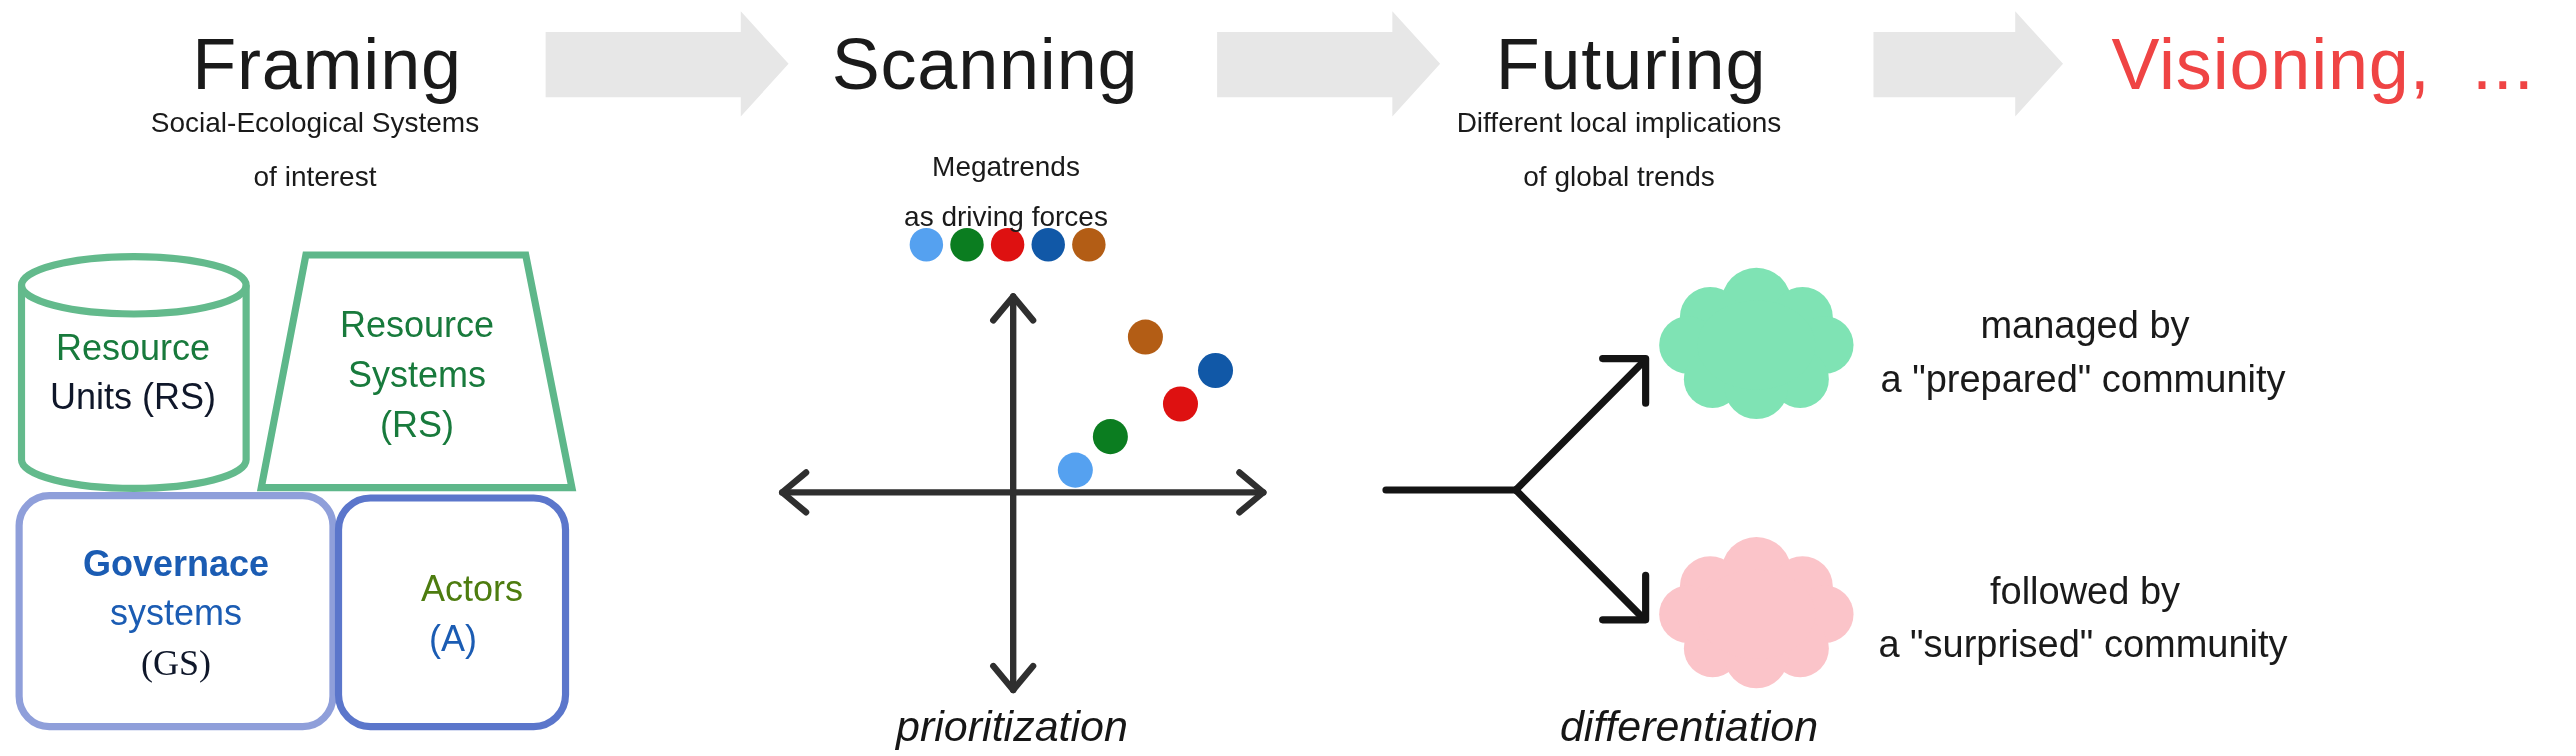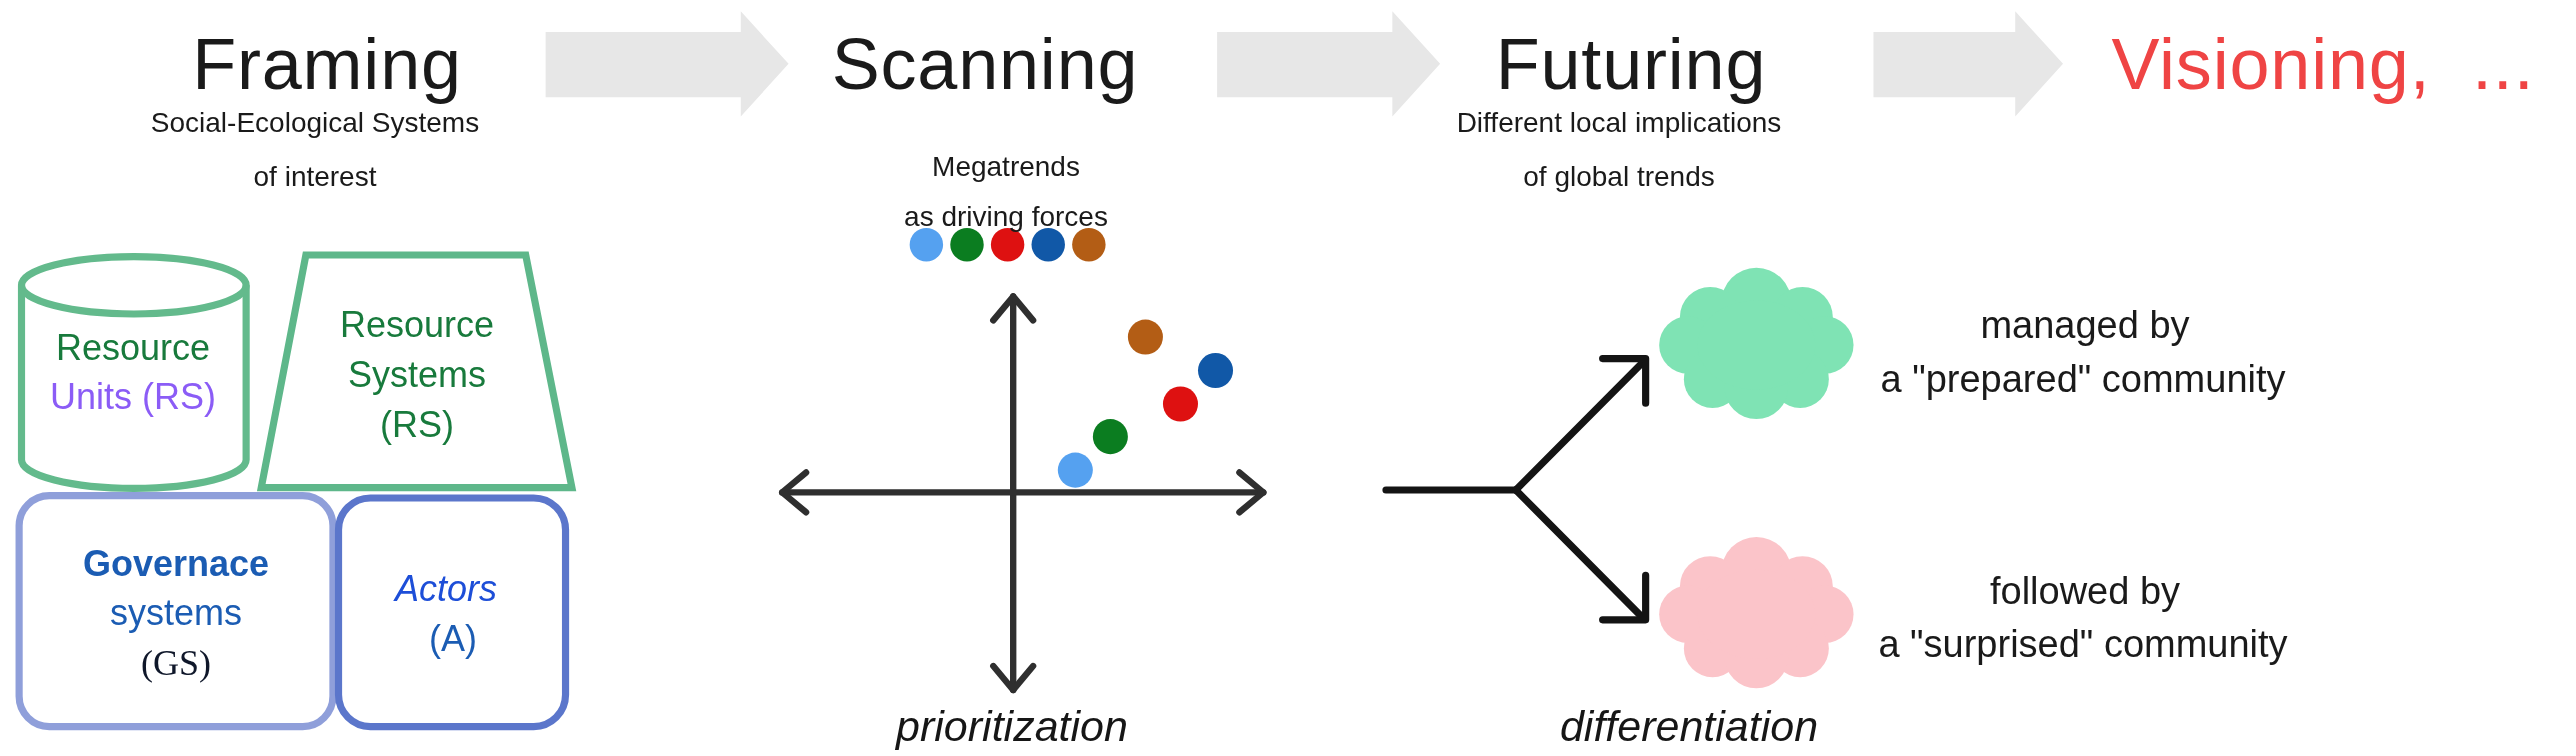--- a/index.html
+++ b/index.html
@@ -107,31 +107,31 @@
   <div class="t stage-title pre" style="left: 2323px; top: 64px; color: #ef4444;">Visioning,  ...</div>
 
   <div class="t stage-sub" style="left:315px;top:123px;">Social-Ecological Systems</div>
   <div class="t stage-sub" style="left:315px;top:177px;">of interest</div>
   <div class="t stage-sub" style="left:1006px;top:123px;margin-top:44px;">Megatrends</div>
   <div class="t stage-sub" style="left:1006px;top:177px;margin-top:40px;">as driving forces</div>
   <div class="t stage-sub" style="left:1619px;top:123px;">Different local implications</div>
   <div class="t stage-sub" style="left:1619px;top:177px;text-align:right;">of global trends</div>
 
   <div class="t shape-label" style="left: 133px; top: 348px; color: rgb(24, 122, 60);">Resource</div>
-  <div class="t shape-label" style="left: 133px; top: 397px; color: #8b5cf6;">Units (RS)</div>
+  <div class="t shape-label" style="left: 133px; top: 397px; color: #0f172a;">Units (RS)</div>
 
   <div class="t shape-label" style="left: 417px; top: 325px; color: rgb(24, 122, 60);">Resource</div>
   <div class="t shape-label" style="left: 417px; top: 375px; color: rgb(24, 122, 60);">Systems</div>
   <div class="t shape-label" style="left: 417px; top: 425px; color: rgb(24, 122, 60);">(RS)</div>
 
   <div class="t shape-label" style="left: 176px; top: 564px; color: rgb(27, 92, 179); font-weight: bold;">Governace</div>
   <div class="t shape-label" style="left: 176px; top: 613px; color: rgb(27, 92, 179);">systems</div>
   <div class="t shape-label" style="left: 176px; top: 663px; color: #0f172a; font-family: Liberation Serif, serif;">(GS)</div>
 
-  <div class="t shape-label" style="left: 446px; top: 589px; color: #1d4ed8; font-style: italic;">Actors</div>
+  <div class="t shape-label" style="left: 472px; top: 589px; color: #4d7c0f;">Actors</div>
   <div class="t shape-label" style="left: 453px; top: 639px; color: rgb(27, 92, 179);">(A)</div>
 
   <div class="t axis-label" style="left:1012px;top:726px;">prioritization</div>
   <div class="t axis-label" style="left:1689px;top:726px;">differentiation</div>
 
   <div class="t cloud-caption" style="left:2085px;top:325px;">managed by</div>
   <div class="t cloud-caption" style="left:2083px;top:379px;">a "prepared" community</div>
   <div class="t cloud-caption" style="left:2085px;top:591px;">followed by</div>
   <div class="t cloud-caption" style="left:2083px;top:644px;">a "surprised" community</div>
 

